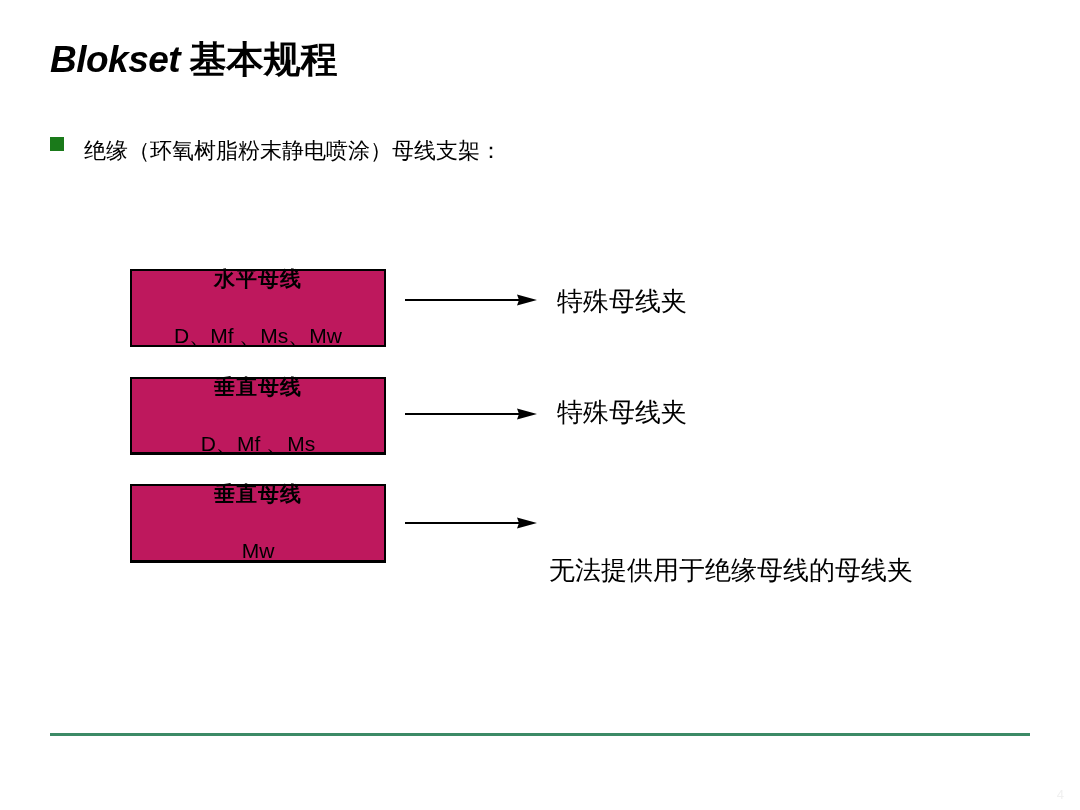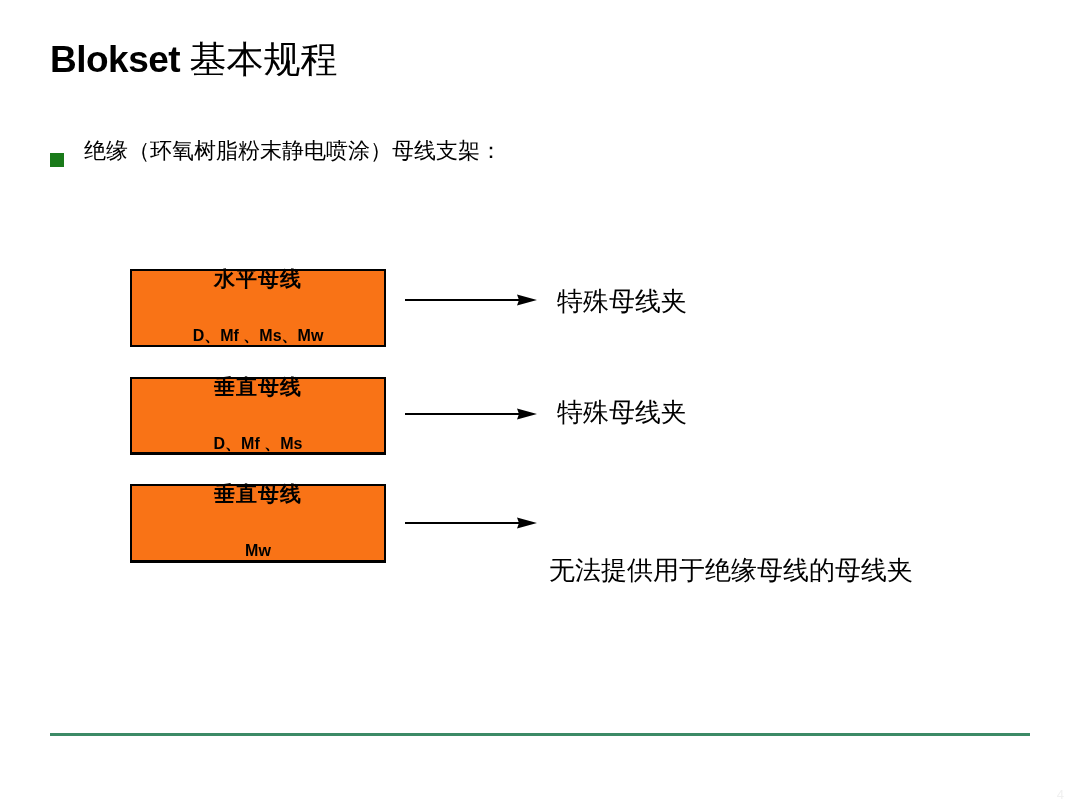--- a/index.html
+++ b/index.html
@@ -24,33 +24,34 @@
     top: 37px;
     font-size: 37px;
     line-height: 46px;
     font-weight: bold;
     white-space: nowrap;
   }
   #slide-title .latin {
     font-family: "Liberation Sans", "DejaVu Sans", sans-serif;
     font-weight: bold;
     letter-spacing: -0.5px;
+    font-style: italic;
   }
   #slide-title .cjk {
     font-family: "Liberation Serif", "DejaVu Serif", serif;
-    font-weight: normal;
+    font-weight: bold;
   }
 
   
   #bullet-row {
     position: absolute;
     left: 50px;
     top: 136px;
     display: flex;
-    align-items: flex-end;
+    align-items: flex-start;
     white-space: nowrap;
   }
   #bullet-row .bullet-square {
     width: 14px;
     height: 14px;
     background: #1a7a1a;
     display: inline-block;
     flex: 0 0 auto;
     margin-right: 20px;
     position: relative;
@@ -76,38 +77,38 @@
     left: 0;
     width: 1080px;
     pointer-events: auto;
   }
   .flow-box {
     position: absolute;
     left: 130px;
     width: 256px;
     box-sizing: border-box;
     border: 2px solid #000000;
-    background: #f97316;
+    background: #be185d;
     display: flex;
     flex-direction: column;
     align-items: center;
     justify-content: center;
     gap: 28px;
   }
   .flow-box .box-title {
     font-size: 21px;
     line-height: 28px;
     font-weight: bold;
     font-family: "Liberation Serif", "DejaVu Serif", serif;
     letter-spacing: 1px;
   }
   .flow-box .box-sub {
-    font-size: 16px;
+    font-size: 21px;
     line-height: 30px;
-    font-weight: bold;
+    font-weight: normal;
     font-family: "Liberation Sans", "DejaVu Sans", sans-serif;
     white-space: nowrap;
   }
 
   .flow-arrow {
     position: absolute;
     height: 14px;
   }
   .flow-arrow svg { display: block; }
 

